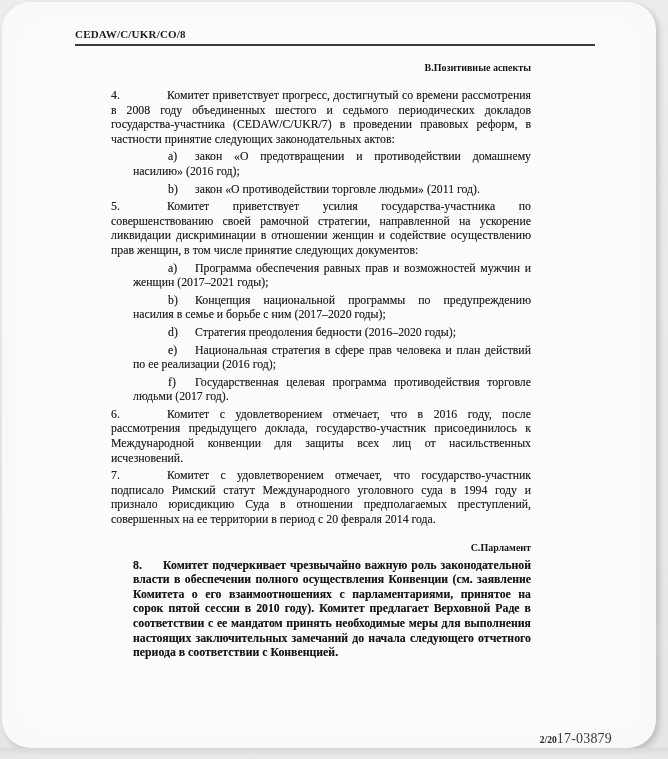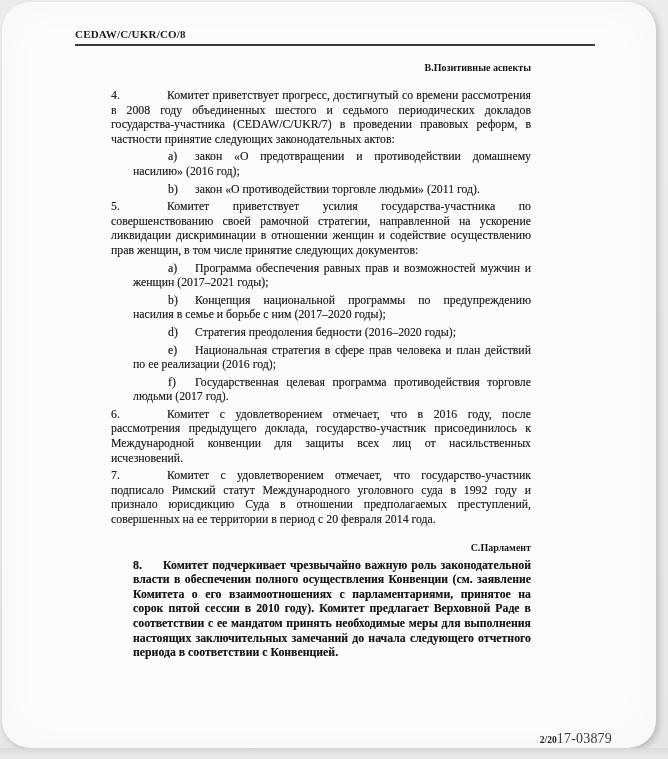--- a/index.html
+++ b/index.html
@@ -154,21 +154,21 @@
 
 
       <p class="item"><span class="ilabel">d)</span><span>Стратегия преодоления бедности (2016–2020 годы);</span></p>
 
       <p class="item"><span class="ilabel">e)</span><span>Национальная стратегия в сфере прав человека и план действий по ее реализации (2016 год);</span></p>
 
       <p class="item"><span class="ilabel">f)</span><span>Государственная целевая программа противодействия торговле людьми (2017 год).</span></p>
 
       <p class="para"><span class="num">6.</span><span>Комитет с удовлетворением отмечает, что в 2016 году, после рассмотрения предыдущего доклада, государство-участник присоединилось к Международной конвенции для защиты всех лиц от насильственных исчезновений.</span></p>
 
-      <p class="para"><span class="num">7.</span><span>Комитет с удовлетворением отмечает, что государство-участник подписало Римский статут Международного уголовного суда в 1992 году и признало юрисдикцию Суда в отношении предполагаемых преступлений, совершенных на ее территории в период с 20 февраля 2014 года.</span></p>
+      <p class="para"><span class="num">7.</span><span>Комитет с удовлетворением отмечает, что государство-участник подписало Римский статут Международного уголовного суда в 1994 году и признало юрисдикцию Суда в отношении предполагаемых преступлений, совершенных на ее территории в период с 20 февраля 2014 года.</span></p>
 
       <h2 class="section-heading second"><span class="letter">C.</span><span>Парламент</span></h2>
 
       <p class="para recommendation"><span class="num">8.</span><span>Комитет подчеркивает чрезвычайно важную роль законодательной власти в обеспечении полного осуществления Конвенции (см. заявление Комитета о его взаимоотношениях с парламентариями, принятое на сорок пятой сессии в 2010 году). Комитет предлагает Верховной Раде в соответствии с ее мандатом принять необходимые меры для выполнения настоящих заключительных замечаний до начала следующего отчетного периода в соответствии с Конвенцией.</span></p>
 
     </div>
 
     <div class="footer">
       <span class="page-num">2/20</span>
       <span class="job-num">17-03879</span>

